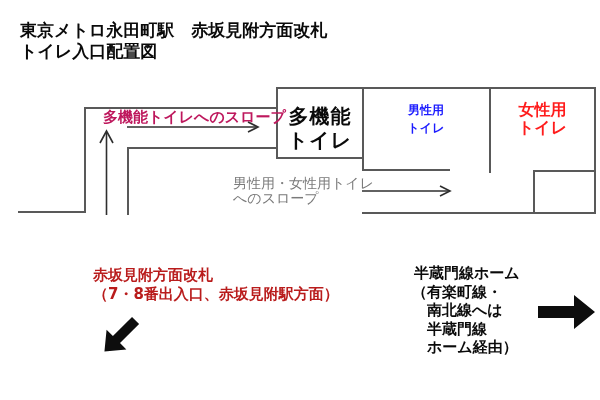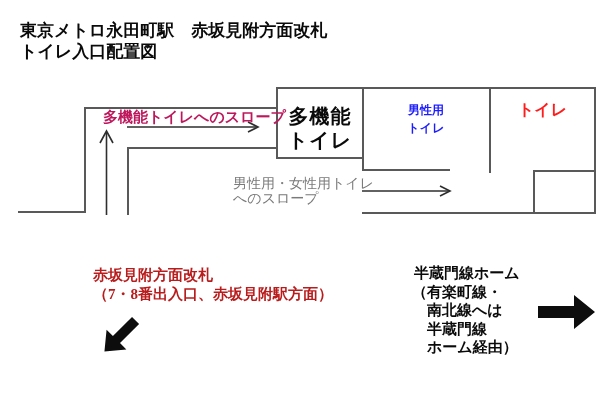--- a/index.html
+++ b/index.html
@@ -1,21 +1,21 @@
 <!DOCTYPE html>
 <html><head>
 <meta charset="utf-8">
 <style>
   html,body{margin:0;padding:0;background:#fff;}
   #stage{
     position:relative;width:600px;height:400px;background:#ffffff;overflow:hidden;
     font-family:"DejaVu Sans","Liberation Sans",sans-serif;color:#111;
   }
   .wall{position:absolute;background:#595959;}
-  .txt{position:absolute;white-space:nowrap;font-family:Liberation Serif, serif;}
+  .txt{position:absolute;white-space:nowrap;}
   #title{left:20px;top:20px;font-size:17px;font-weight:bold;line-height:21px;color:#0a0a0a;}
   #multi-ramp-label{left:103px;top:108px;font-size:15px;font-weight:600;color:#be185d;}
   .room-label{position:absolute;text-align:center;font-weight:bold;}
   #multi-room-label{left:277px;top:104px;width:86px;font-size:20px;line-height:24px;letter-spacing:1px;color:#0a0a0a;}
   #mens-room-label{left:363px;top:101px;width:126px;font-size:12px;line-height:18px;}
   #womens-room-label{left:490px;top:101px;width:105px;font-size:16px;line-height:18px;}
   #mw-ramp-label{left:233px;top:176px;font-size:14px;line-height:15px;}
   #gate-label{left:93px;top:266px;font-size:15px;font-weight:600;line-height:19px;color:#b91c1c;}
   #platform-label{left:412px;top:264px;font-size:15px;font-weight:600;line-height:18.5px;color:#0a0a0a;}
   #platform-label .ln1{padding-left:2px;}
@@ -72,20 +72,21 @@
     <div>多機能</div>
     <div>トイレ</div>
   </div>
 
   <div id="mens-room-label" class="room-label" style="color: rgb(28, 28, 255);">
     <div>男性用</div>
     <div>トイレ</div>
   </div>
 
   <div id="womens-room-label" class="room-label" style="color: rgb(255, 28, 28);">
+    <div>女性用</div>
     <div>トイレ</div>
   </div>
 
   <div id="mw-ramp-label" class="txt" style="color: rgb(122, 122, 122);">
     <div>男性用・女性用トイレ</div>
     <div>へのスロープ</div>
   </div>
 
   <div id="gate-label" class="txt">
     <div>赤坂見附方面改札</div>

